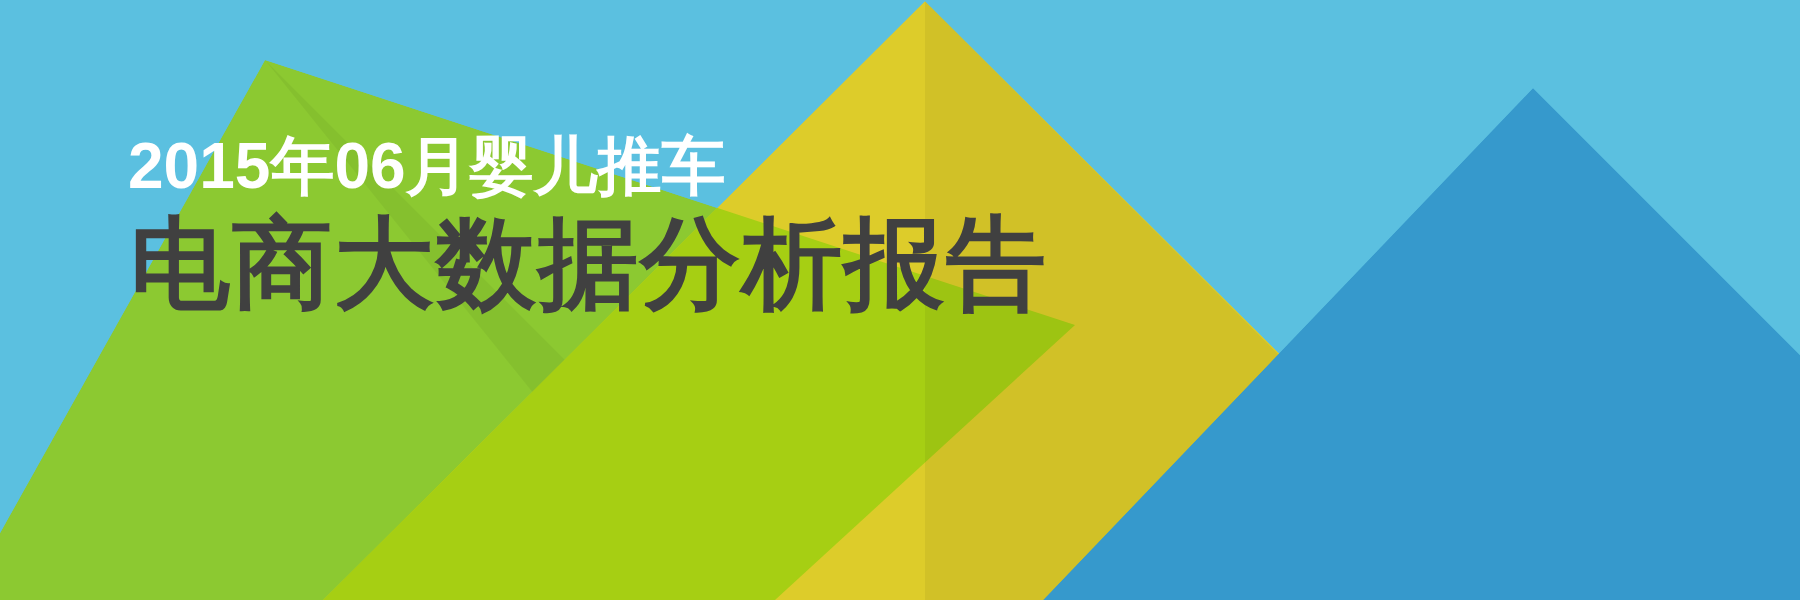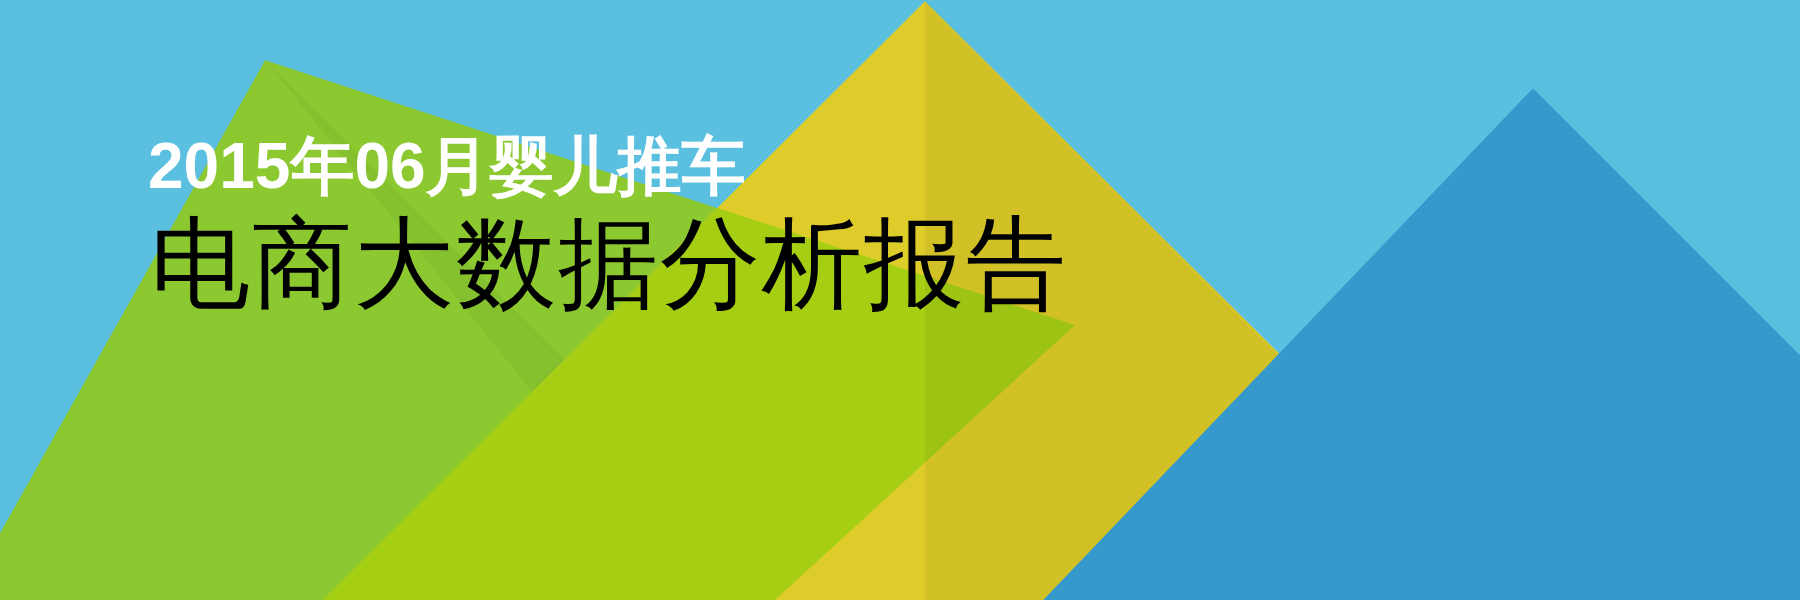--- a/index.html
+++ b/index.html
@@ -22,36 +22,35 @@
     width: 1800px;
     height: 600px;
     display: block;
   }
   #title-block {
     position: absolute;
     left: 128px;
     top: 132px;
     z-index: 5;
     user-select: none;
-    margin-left: 20px;
   }
   #title-line-1 {
     display: block;
     color: #ffffff;
     font-size: 64px;
     font-weight: bold;
     line-height: 1.08;
     letter-spacing: 0px;
     white-space: nowrap;
   }
   #title-line-2 {
     display: block;
-    color: #000000;
+    color: #404040;
     font-size: 100px;
-    font-weight: normal;
+    font-weight: bold;
     line-height: 1.12;
     letter-spacing: 2px;
     white-space: nowrap;
     margin-top: 6px;
     margin-left: 2px;
   }
 </style>
 </head>
 <body>
 

